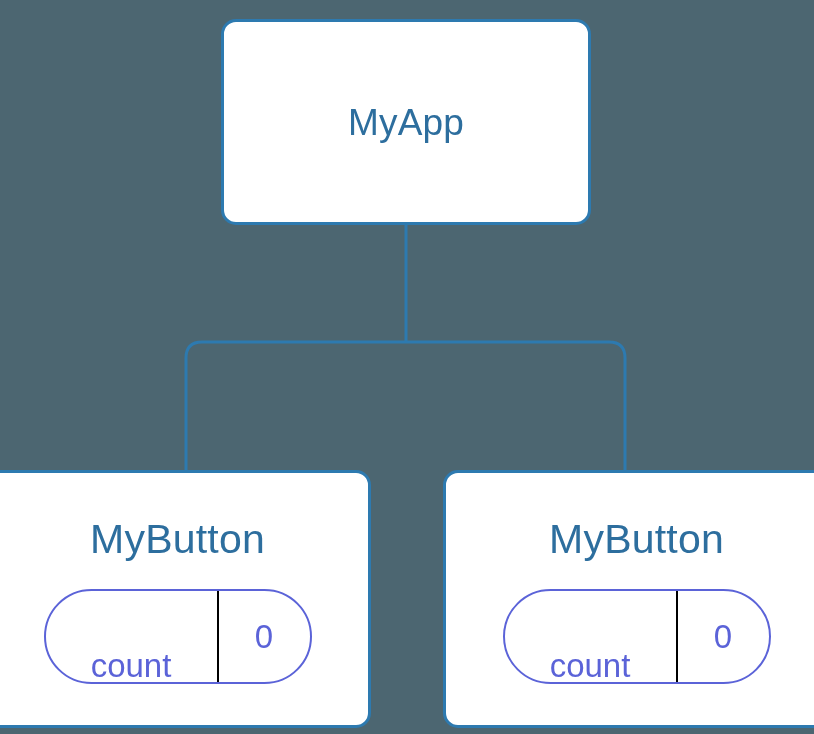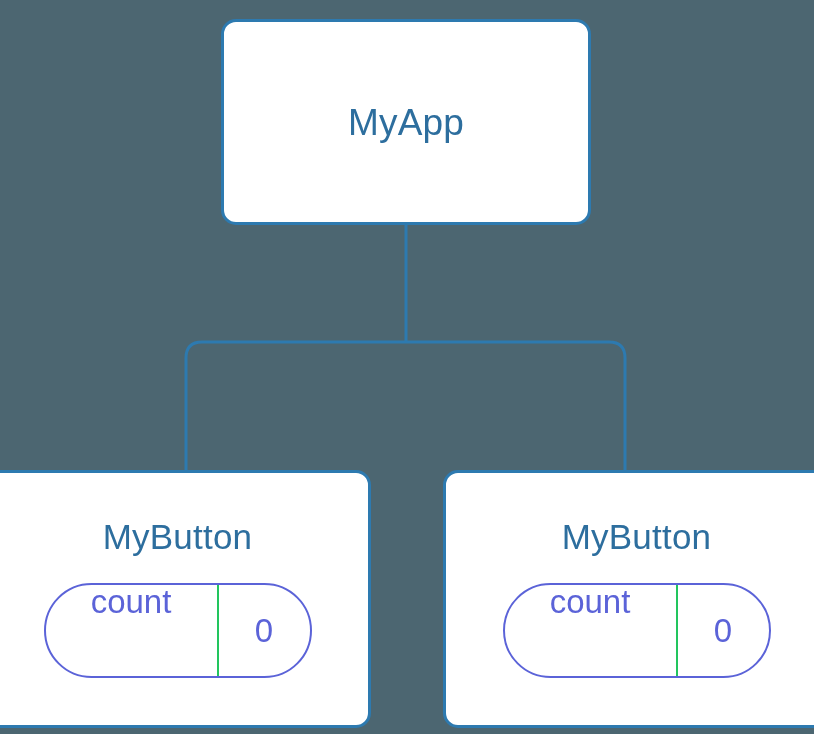--- a/index.html
+++ b/index.html
@@ -67,21 +67,21 @@
     height: 258px;
     display: flex;
     flex-direction: column;
     align-items: center;
   }
   #child-node-0 { left: -16px; }
   #child-node-1 { left: 443px; }
 
   .child-title {
     margin-top: 46px;
-    font-size: 35px;
+    font-size: 41px;
     font-weight: 400;
     color: #2d6e9e;
     letter-spacing: 0.2px;
     line-height: 1;
     white-space: nowrap;
   }
 
   
   .state-pill {
     margin-top: 29px;
@@ -90,23 +90,23 @@
     border: 2px solid #5b63d8;
     border-radius: 48px;
     box-sizing: border-box;
     display: flex;
     align-items: stretch;
     overflow: hidden;
   }
   .pill-key {
     flex: 0 0 173px;
     display: flex;
-    align-items: flex-start;
+    align-items: flex-end;
     justify-content: center;
-    border-right: 2px solid #22c55e;
+    border-right: 2px solid #000000;
     box-sizing: border-box;
   }
   .pill-value {
     flex: 1 1 auto;
     display: flex;
     align-items: center;
     justify-content: center;
   }
   .pill-key-text,
   .pill-value-text {

